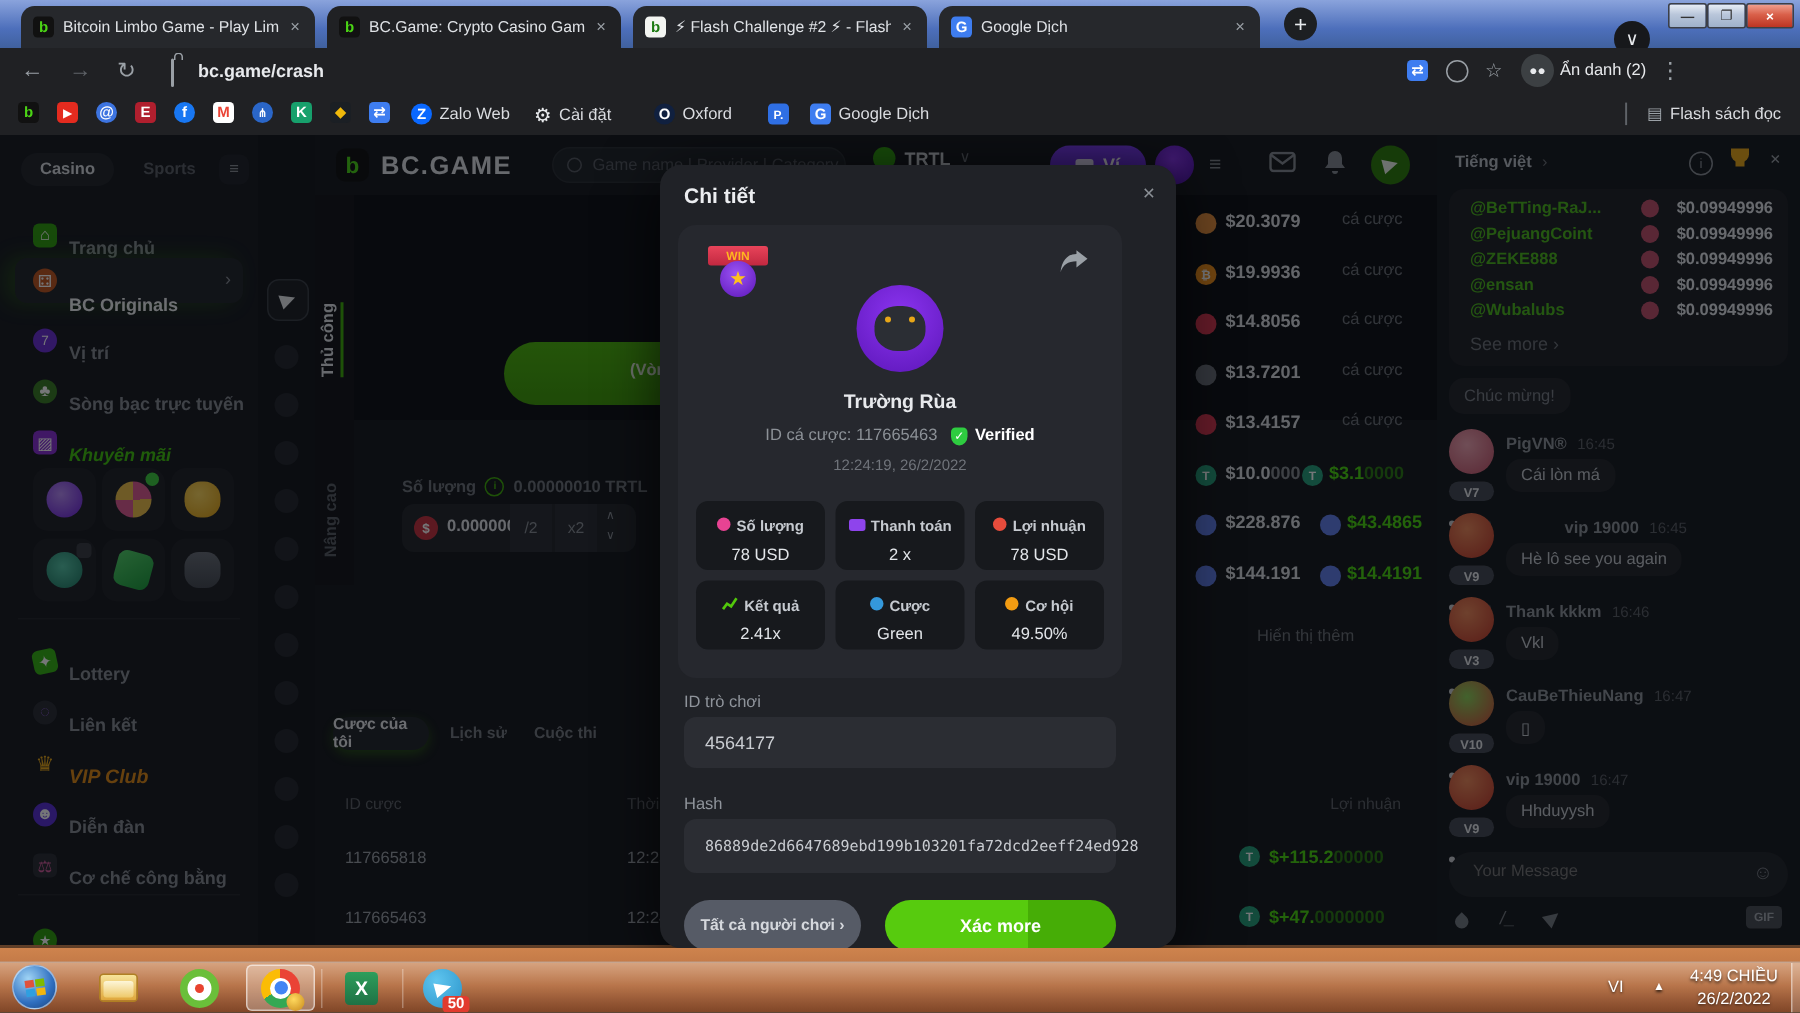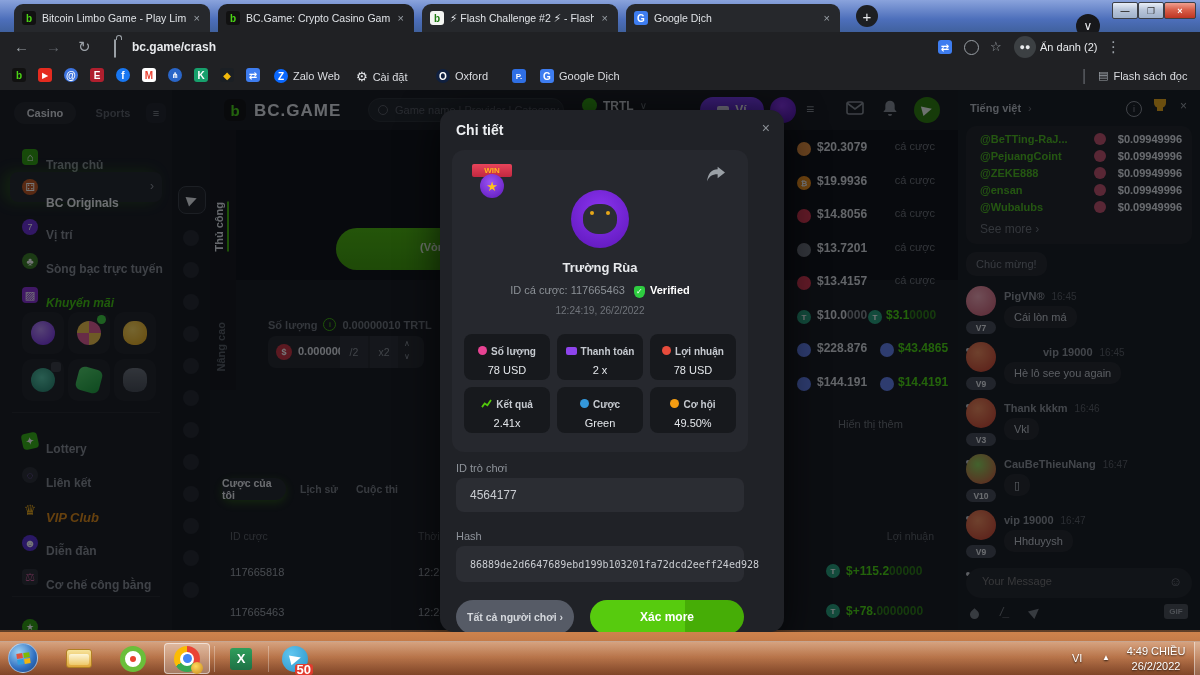--- a/index.html
+++ b/index.html
@@ -358,21 +358,21 @@
     <div class="ab" style="left:850px;top:440px;width:84px;text-align:right;font-size:10.5px;color:#5d6167;">Lợi nhuận</div>
 
     <div class="ab" style="left:230px;top:476px;font-size:11px;color:#9ba0a7;">117665818</div>
     <div class="ab" style="left:418px;top:476px;font-size:11px;color:#9ba0a7;">12:25</div>
     <span class="ab coin" style="left:826px;top:474px;background:#26a17b;">T</span>
     <div class="ab" style="left:846px;top:474px;font-size:12px;font-weight:bold;color:#4ad40e;"><span>$+115.2</span><span style="color:#2c7a12;">00000</span></div>
 
     <div class="ab" style="left:230px;top:516px;font-size:11px;color:#9ba0a7;">117665463</div>
     <div class="ab" style="left:418px;top:516px;font-size:11px;color:#9ba0a7;">12:24</div>
     <span class="ab coin" style="left:826px;top:514px;background:#26a17b;">T</span>
-    <div class="ab" style="left:846px;top:514px;font-size:12px;font-weight:bold;color:#4ad40e;"><span>$+78.</span><span style="color:#2c7a12;">0000000</span></div>
+    <div class="ab" style="left:846px;top:514px;font-size:12px;font-weight:bold;color:#4ad40e;"><span>$+47.</span><span style="color:#2c7a12;">0000000</span></div>
 
     <div class="ab chat">
       <span style="position:absolute;left:12px;top:12px;font-size:11px;font-weight:bold;color:#b9bec5;">Tiếng việt</span>
       <span style="position:absolute;left:70px;top:12px;color:#6b7076;font-size:11px;">›</span>
       <span class="circ" style="position:absolute;left:168px;top:11px;width:14px;height:14px;border:1.5px solid #8a8f96;color:#8a8f96;font-size:9px;">i</span>
       <span style="position:absolute;left:196px;top:9px;width:12px;height:9px;background:#e8a718;border-radius:0 0 5px 5px;">
           <i style="position:absolute;left:3px;top:8px;width:6px;height:4px;background:#e8a718;display:block;"></i>
         </span>
       <span style="position:absolute;left:222px;top:9px;color:#9aa0a6;font-size:12px;">×</span>
 
@@ -530,21 +530,21 @@
         </span>
     </div>
     <div class="ab" style="left:214px;top:4px;width:1px;height:26px;background:rgba(255,255,255,.3);"></div>
     <div class="ab tkbtn" style="left:218px;">
       <span style="width:22px;height:22px;border-radius:3px;background:linear-gradient(#2e9e5b,#1e7145);color:#fff;font-size:13px;font-weight:bold;display:flex;align-items:center;justify-content:center;">X</span>
     </div>
     <div class="ab" style="left:268px;top:4px;width:1px;height:26px;background:rgba(255,255,255,.3);"></div>
     <div class="ab tkbtn" style="left:272px;">
       <span class="circ" style="width:26px;height:26px;background:radial-gradient(circle at 35% 30%,#5fc5ef,#2a93c9);position:relative;">
         <i style="width:0;height:0;border-left:11px solid #fff;border-top:5px solid transparent;border-bottom:5px solid transparent;transform:rotate(-15deg);display:block;"></i>
-        <em style="position:absolute;right:-5px;bottom:-3px;min-width:14px;height:11px;border-radius:3px;background:#e23b2e;color:#fff;font-size:13px;font-style:normal;font-weight:bold;display:flex;align-items:center;justify-content:center;padding:0 2px;">50</em>
+        <em style="position:absolute;right:-5px;bottom:-3px;min-width:14px;height:11px;border-radius:3px;background:#e23b2e;color:#fff;font-size:10px;font-style:normal;font-weight:bold;display:flex;align-items:center;justify-content:center;padding:0 2px;">50</em>
       </span>
     </div>
     <span class="ab tray" style="left:1072px;top:10px;">VI</span>
     <span class="ab tray" style="left:1102px;top:11px;font-size:8px;">▲</span>
     <div class="ab tray" style="left:1120px;top:2px;width:72px;text-align:center;line-height:15px;">
       <div>4:49 CHIỀU</div>
       <div>26/2/2022</div>
     </div>
     <div class="ab" style="left:1194px;top:0;width:6px;height:34px;background:rgba(255,255,255,.18);border-left:1px solid rgba(255,255,255,.45);box-sizing:border-box;"></div>
   </div>

